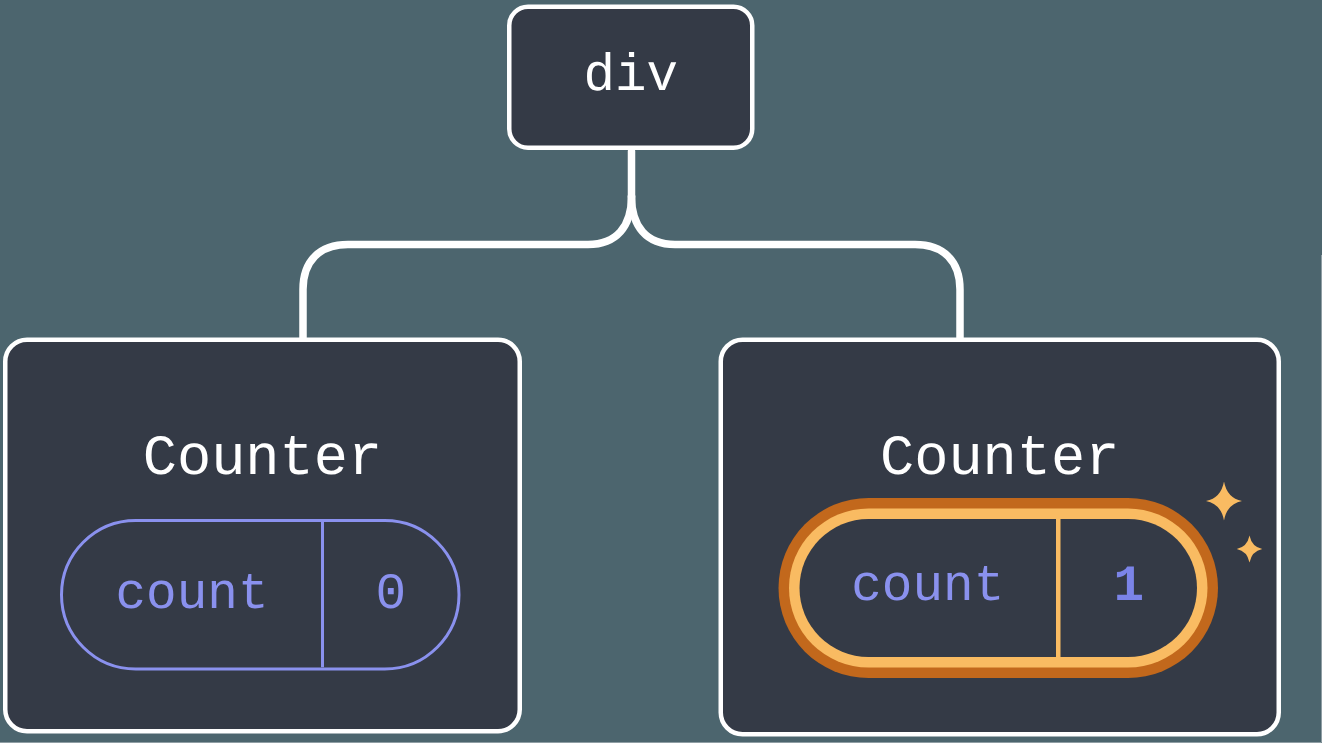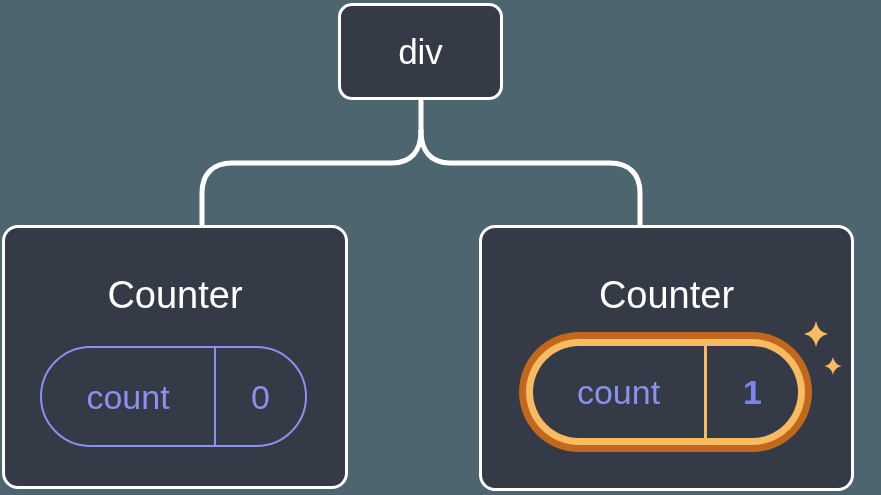--- a/index.html
+++ b/index.html
@@ -1,21 +1,21 @@
 <!DOCTYPE html>
 <html style="--background: #4C656E; --card-fill: #343A46; --line: #FFFFFF; --text-white: #FFFFFF; --accent-purple: #8A91EE; --accent-purple-bold: #7B84E8; --highlight-orange-dark: #C2681C; --highlight-orange-light: #F9BB62;"><head>
 <meta charset="utf-8">
 <style>
   html, body { margin: 0; padding: 0; }
   .canvas {
     position: relative;
     width: 881px;
     height: 495px;
     background: var(--background, #4C656E);
-    font-family: Liberation Sans, sans-serif;
+    font-family: Liberation Mono, monospace;
     overflow: hidden;
   }
   .connectors { position: absolute; left: 0; top: 0; }
   .connectors path {
     fill: none;
     stroke: var(--line, #FFFFFF);
     stroke-width: 5;
     stroke-linecap: round;
     stroke-linejoin: round;
   }
@@ -39,21 +39,21 @@
     top: 225px;
     box-sizing: border-box;
     background: var(--card-fill, #343A46);
     border: 3.5px solid var(--line, #FFFFFF);
     border-radius: 16px;
   }
   .card-left  { left: 2px;   width: 346px; height: 264px; }
   .card-right { left: 479px; width: 375px; height: 266px; }
   .card-title {
     position: absolute;
-    left: 0; right: 0; top: 48px;
+    left: 0; right: 0; top: 60px;
     margin: 0;
     text-align: center;
     color: var(--text-white, #FFFFFF);
     font-size: 38px;
     font-weight: 400;
     line-height: 1;
   }
   
   .pill-plain {
     position: absolute;

